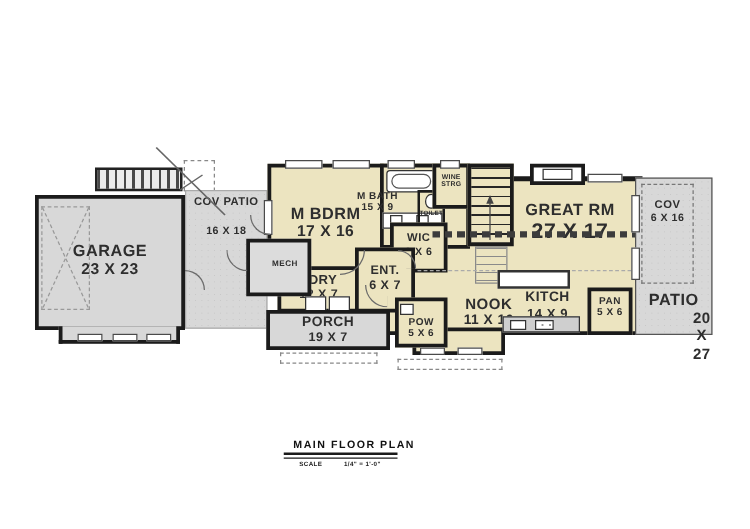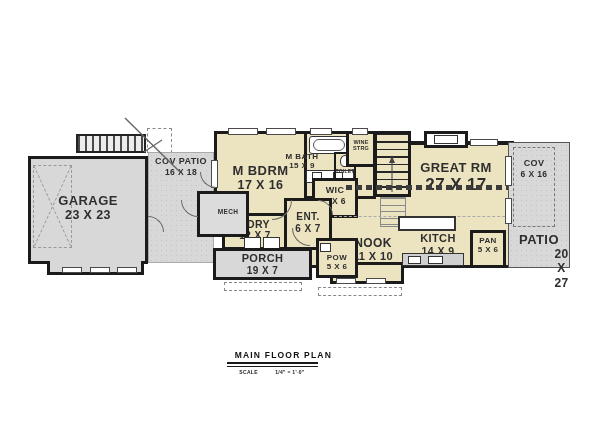--- a/index.html
+++ b/index.html
@@ -42,21 +42,21 @@
   <div class="abs window" style="left:117px;top:267px;width:20px;height:6px;"></div>
   <div class="abs dashedbox" style="left:33px;top:165px;width:39px;height:83px;border-color:#999;"></div>
   <div class="abs lbl" style="left:38px;top:193px;width:100px;font-size:13px;">
     <div>GARAGE</div>
     <div style="font-size:12.5px;">23 X 23</div>
   </div>
 
   <div class="abs softext" style="left:148px;top:152px;width:66px;height:111px;"></div>
   <div class="abs lbl" style="left:144px;top:156px;width:74px;font-size:9px;">
     <div>COV PATIO</div>
-    <div style="font-size:8.5px;">16 X 18</div>
+    <div style="font-size:8.5px;margin-top:12px;">16 X 18</div>
   </div>
 
   <div class="abs room" style="left:304px;top:131px;width:208px;height:137px;"></div>
 
   <div class="abs" style="left:411px;top:118px;width:101px;height:24px;background:#fff;"></div>
   <div class="abs" style="left:409px;top:141px;width:105px;height:3.5px;background:var(--wall);"></div>
 
   <div class="abs room" style="left:214px;top:131px;width:93px;height:91px;"></div>
   <div class="abs lbl" style="left:214px;top:163px;width:93px;font-size:13px;">
     <div>M BDRM</div>
@@ -112,21 +112,21 @@
   <div class="abs fixture" style="left:244px;top:237px;width:17px;height:13px;"></div>
   <div class="abs fixture" style="left:263px;top:237px;width:17px;height:13px;"></div>
 
   <div class="abs room" style="left:284px;top:198px;width:48px;height:52px;"></div>
   <div class="abs lbl" style="left:284px;top:211px;width:48px;font-size:10px;">
     <div>ENT.</div>
     <div>6 X 7</div>
   </div>
 
   <div class="abs room" style="left:330px;top:262px;width:74px;height:22px;"></div>
-  <div class="abs lbl" style="left:334px;top:236px;width:78px;font-size:12px;">
+  <div class="abs lbl" style="left:352px;top:236px;width:78px;font-size:12px;">
     <div>NOOK</div>
     <div style="font-size:11px;">11 X 10</div>
   </div>
 
   <div class="abs fixture" style="left:398px;top:216px;width:58px;height:15px;border-width:2px;"></div>
   <div class="abs lbl" style="left:410px;top:232px;width:56px;font-size:11px;">
     <div>KITCH</div>
     <div style="font-size:10.5px;">14 X 9</div>
   </div>
   <div class="abs" style="left:402px;top:253px;width:62px;height:13px;background:#cfcfcf;border:1.5px solid #333;"></div>

